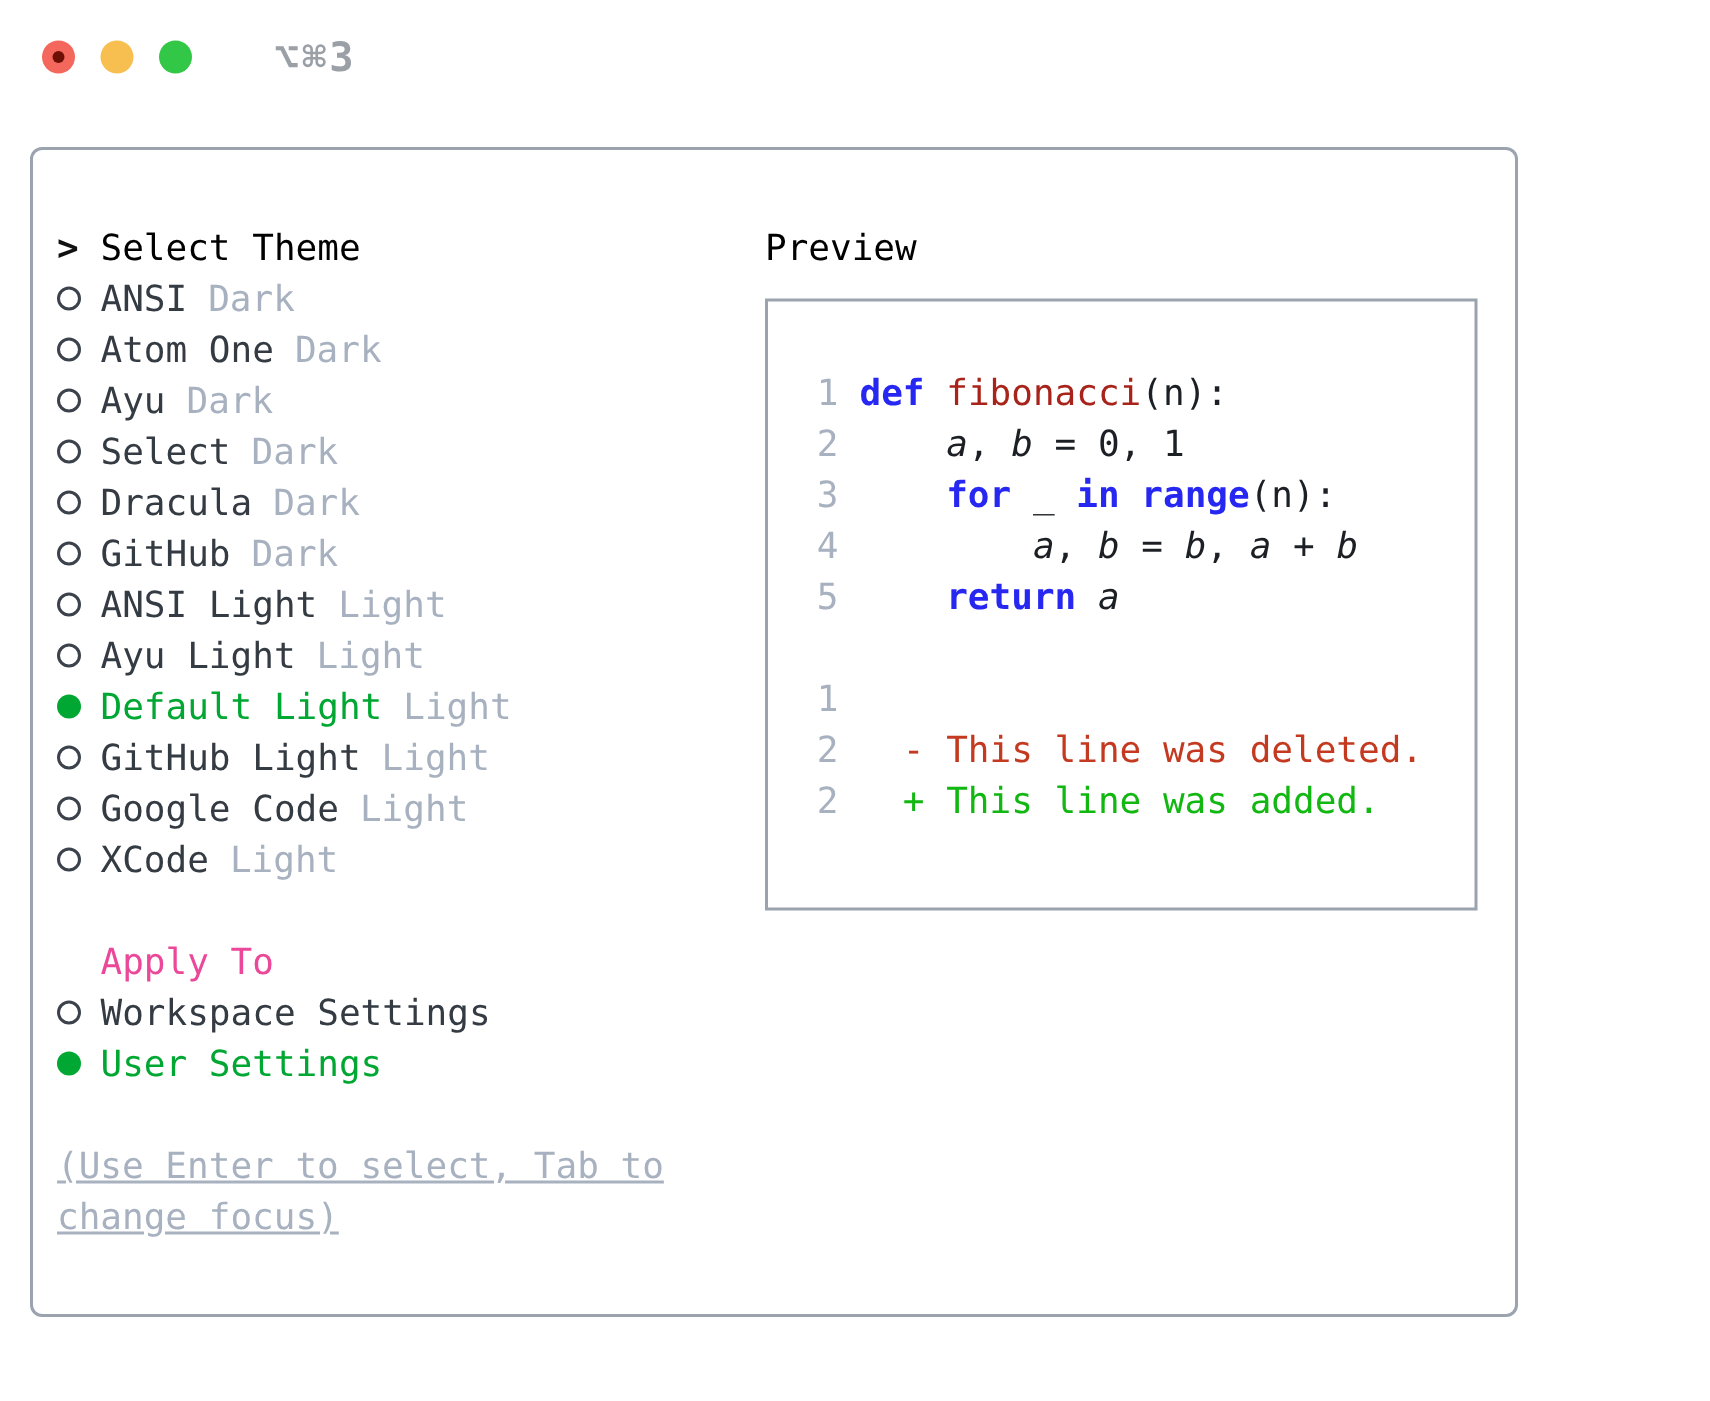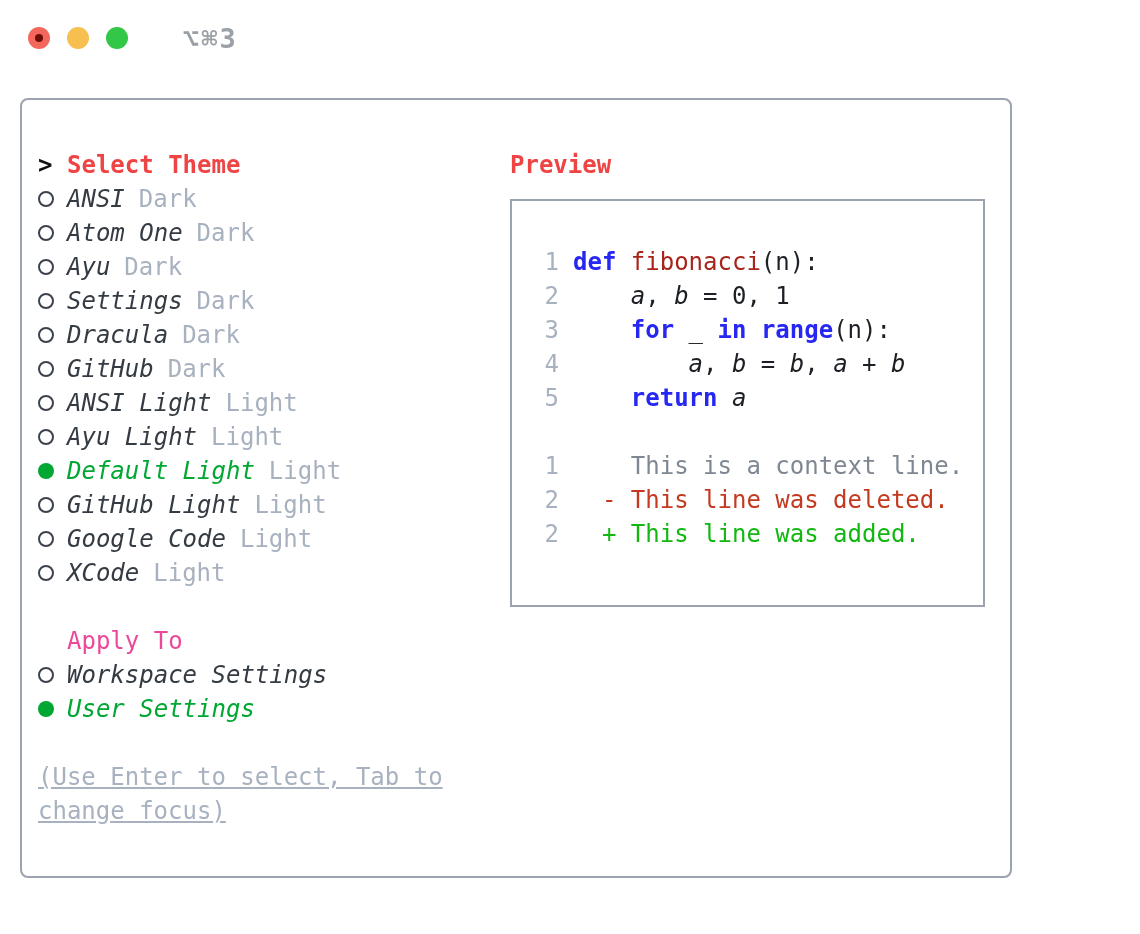--- a/index.html
+++ b/index.html
@@ -23,25 +23,25 @@
 
   .panel{position:absolute;left:20px;top:98px;width:992px;height:780px;
          border:2px solid var(--border-gray);border-radius:8px;box-sizing:border-box;
          display:flex;padding:48px 10px 0 16px;background:#fff;}
   .leftcol{width:472px;flex:none;font-size:24px;line-height:34px;}
   .rightcol{flex:1;font-size:24px;line-height:34px;}
 
   .row{display:flex;align-items:center;height:34px;white-space:pre;}
   .gcell{width:29px;flex:none;display:flex;align-items:center;}
   .caret{font-weight:bold;color:#111111;}
-  .hdr{font-weight:bold;color:#ef4444;}
+  .hdr{font-weight:normal;color:#000000;}
   .subhdr{color:#ec4899;}
   .ring{width:12px;height:12px;border:2px solid #3b424b;border-radius:50%;box-sizing:content-box;}
   .dotsel{width:16px;height:16px;border-radius:50%;background:var(--accent-green);}
-  .item-label{color:var(--text-dark);font-style:italic;}
+  .item-label{color:var(--text-dark);}
   .item-label.sel{color:var(--accent-green);}
   .tag{color:var(--muted-gray);margin-left:14px;}
   .spacer{height:34px;}
   .help{color:var(--muted-gray);height:34px;display:flex;align-items:center;white-space:pre;text-decoration:underline;}
 
   .preview-header{height:34px;display:flex;align-items:center;}
   .pbox{margin-top:17px;width:475px;height:408px;border:2px solid var(--border-gray);
         box-sizing:border-box;padding:44px 8px 0 18px;background:#fff;}
   .cl{display:flex;height:34px;align-items:center;white-space:pre;}
   .ln{display:inline-block;width:29px;flex:none;text-align:right;color:var(--muted-gray);margin-right:14px;}
@@ -70,21 +70,21 @@
 
     <div class="leftcol">
       <div class="row">
         <span class="gcell caret">&gt;</span>
         <span class="hdr">Select Theme</span>
       </div>
       <div id="theme-list">
           <div class="row"><span class="gcell"><span class="ring"></span></span><span class="item-label">ANSI</span><span class="tag">Dark</span></div>
           <div class="row"><span class="gcell"><span class="ring"></span></span><span class="item-label">Atom One</span><span class="tag">Dark</span></div>
           <div class="row"><span class="gcell"><span class="ring"></span></span><span class="item-label">Ayu</span><span class="tag">Dark</span></div>
-          <div class="row"><span class="gcell"><span class="ring"></span></span><span class="item-label">Settings</span><span class="tag">Dark</span></div>
+          <div class="row"><span class="gcell"><span class="ring"></span></span><span class="item-label">Select</span><span class="tag">Dark</span></div>
           <div class="row"><span class="gcell"><span class="ring"></span></span><span class="item-label">Dracula</span><span class="tag">Dark</span></div>
           <div class="row"><span class="gcell"><span class="ring"></span></span><span class="item-label">GitHub</span><span class="tag">Dark</span></div>
           <div class="row"><span class="gcell"><span class="ring"></span></span><span class="item-label">ANSI Light</span><span class="tag">Light</span></div>
           <div class="row"><span class="gcell"><span class="ring"></span></span><span class="item-label">Ayu Light</span><span class="tag">Light</span></div>
           <div class="row"><span class="gcell"><span class="dotsel"></span></span><span class="item-label sel">Default Light</span><span class="tag">Light</span></div>
           <div class="row"><span class="gcell"><span class="ring"></span></span><span class="item-label">GitHub Light</span><span class="tag">Light</span></div>
           <div class="row"><span class="gcell"><span class="ring"></span></span><span class="item-label">Google Code</span><span class="tag">Light</span></div>
           <div class="row"><span class="gcell"><span class="ring"></span></span><span class="item-label">XCode</span><span class="tag">Light</span></div>
         </div>
 
@@ -112,21 +112,21 @@
       <div class="pbox">
         <div id="code-lines">
             <div class="cl"><span class="ln">1</span><span class="ct"><span class="tk-kw">def</span><span class="tk-pl"> </span><span class="tk-fn">fibonacci</span><span class="tk-pl">(n):</span></span></div>
             <div class="cl"><span class="ln">2</span><span class="ct"><span class="tk-pl">    </span><span class="tk-v">a</span><span class="tk-pl">, </span><span class="tk-v">b</span><span class="tk-pl"> = 0, 1</span></span></div>
             <div class="cl"><span class="ln">3</span><span class="ct"><span class="tk-pl">    </span><span class="tk-kw">for</span><span class="tk-pl"> _ </span><span class="tk-kw">in</span><span class="tk-pl"> </span><span class="tk-kw">range</span><span class="tk-pl">(n):</span></span></div>
             <div class="cl"><span class="ln">4</span><span class="ct"><span class="tk-pl">        </span><span class="tk-v">a</span><span class="tk-pl">, </span><span class="tk-v">b</span><span class="tk-pl"> = </span><span class="tk-v">b</span><span class="tk-pl">, </span><span class="tk-v">a</span><span class="tk-pl"> + </span><span class="tk-v">b</span></span></div>
             <div class="cl"><span class="ln">5</span><span class="ct"><span class="tk-pl">    </span><span class="tk-kw">return</span><span class="tk-pl"> </span><span class="tk-v">a</span></span></div>
           </div>
         <div class="spacer"></div>
         <div id="diff-lines">
-            <div class="cl"><span class="ln">1</span><span class="ct diff-context">    This is a context line.</span></div>
+            <div class="cl"><span class="ln">1</span></div>
             <div class="cl"><span class="ln">2</span><span class="ct diff-deleted">  - This line was deleted.</span></div>
             <div class="cl"><span class="ln">2</span><span class="ct diff-added">  + This line was added.</span></div>
           </div>
       </div>
     </div>
 
   </div>
 </div>
 
 </body></html>

